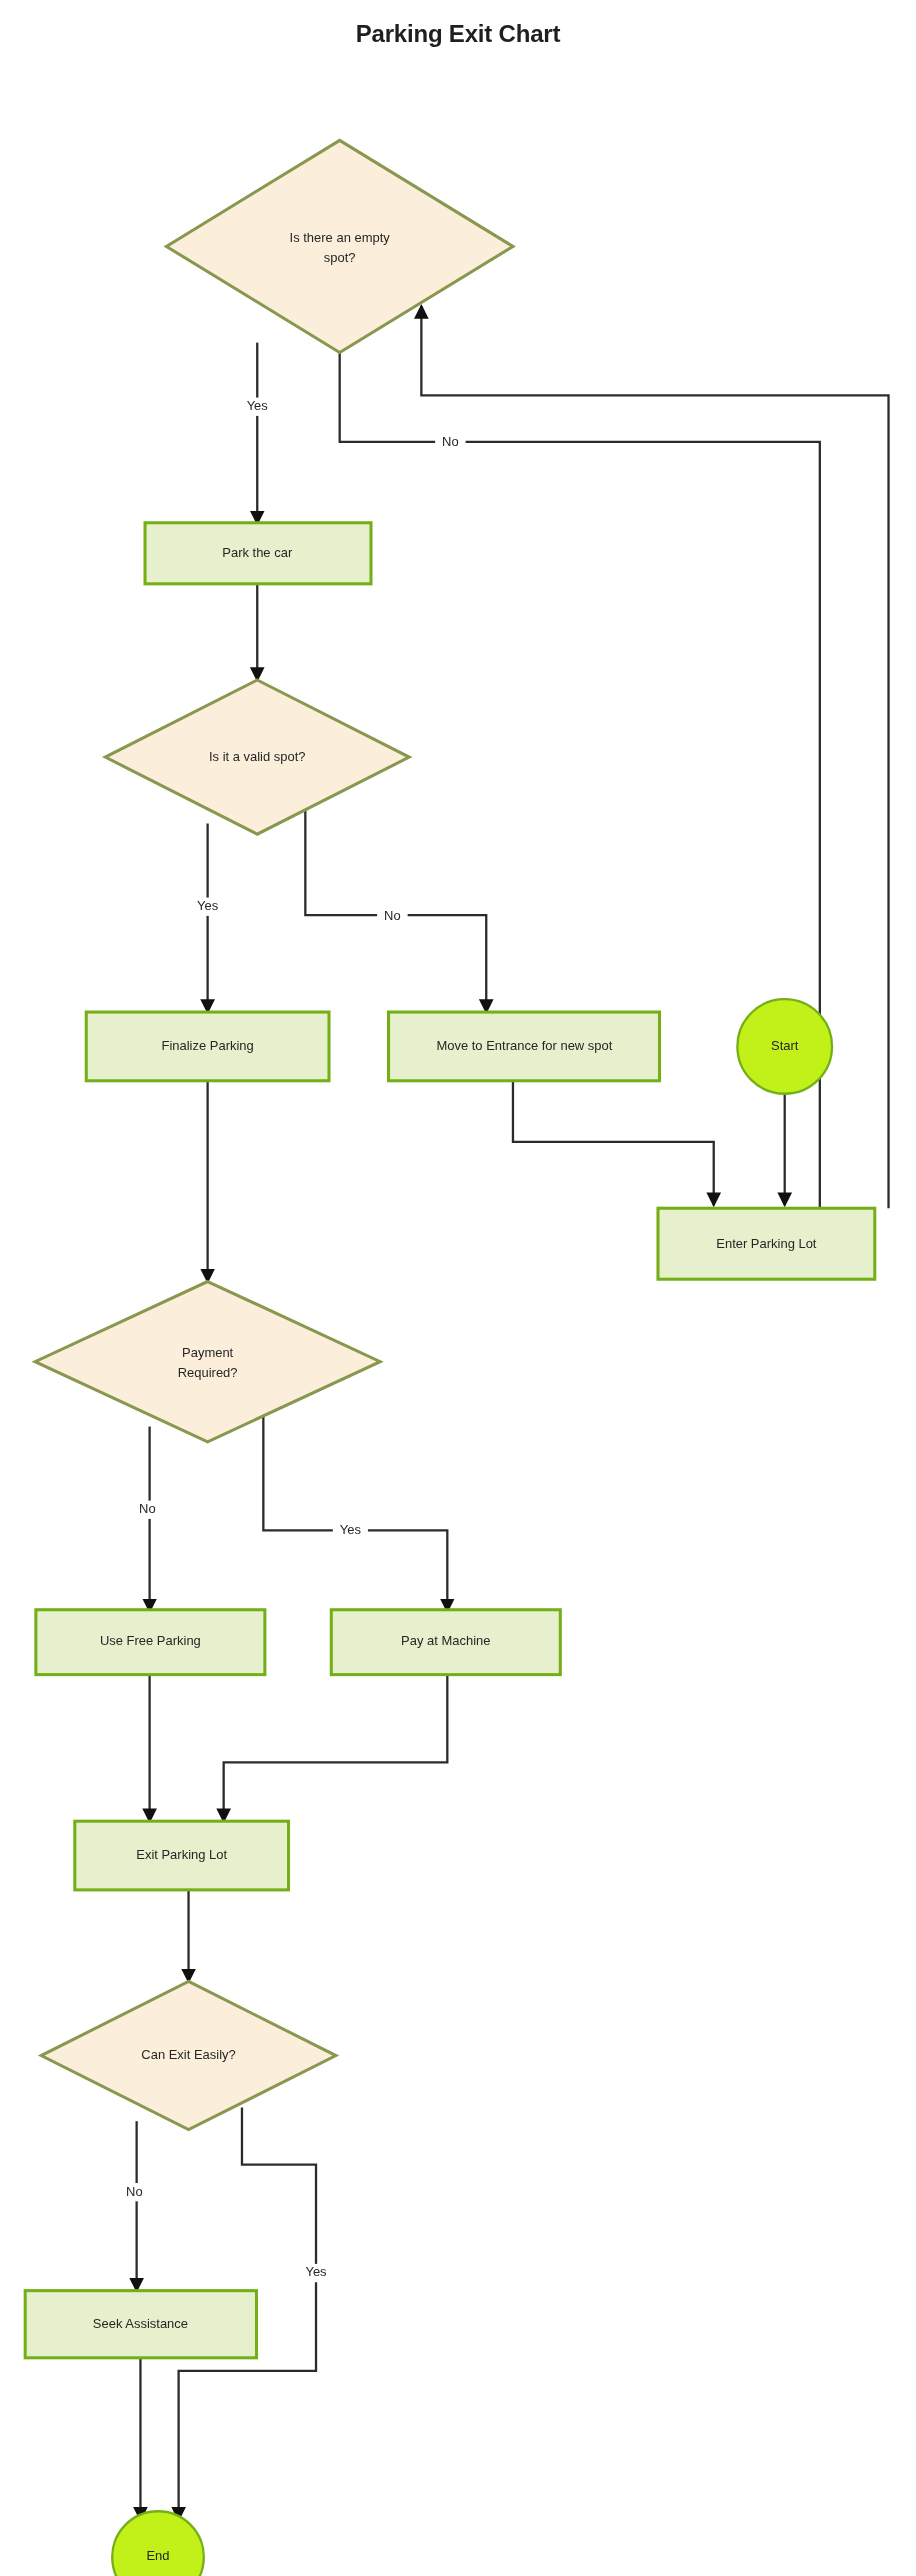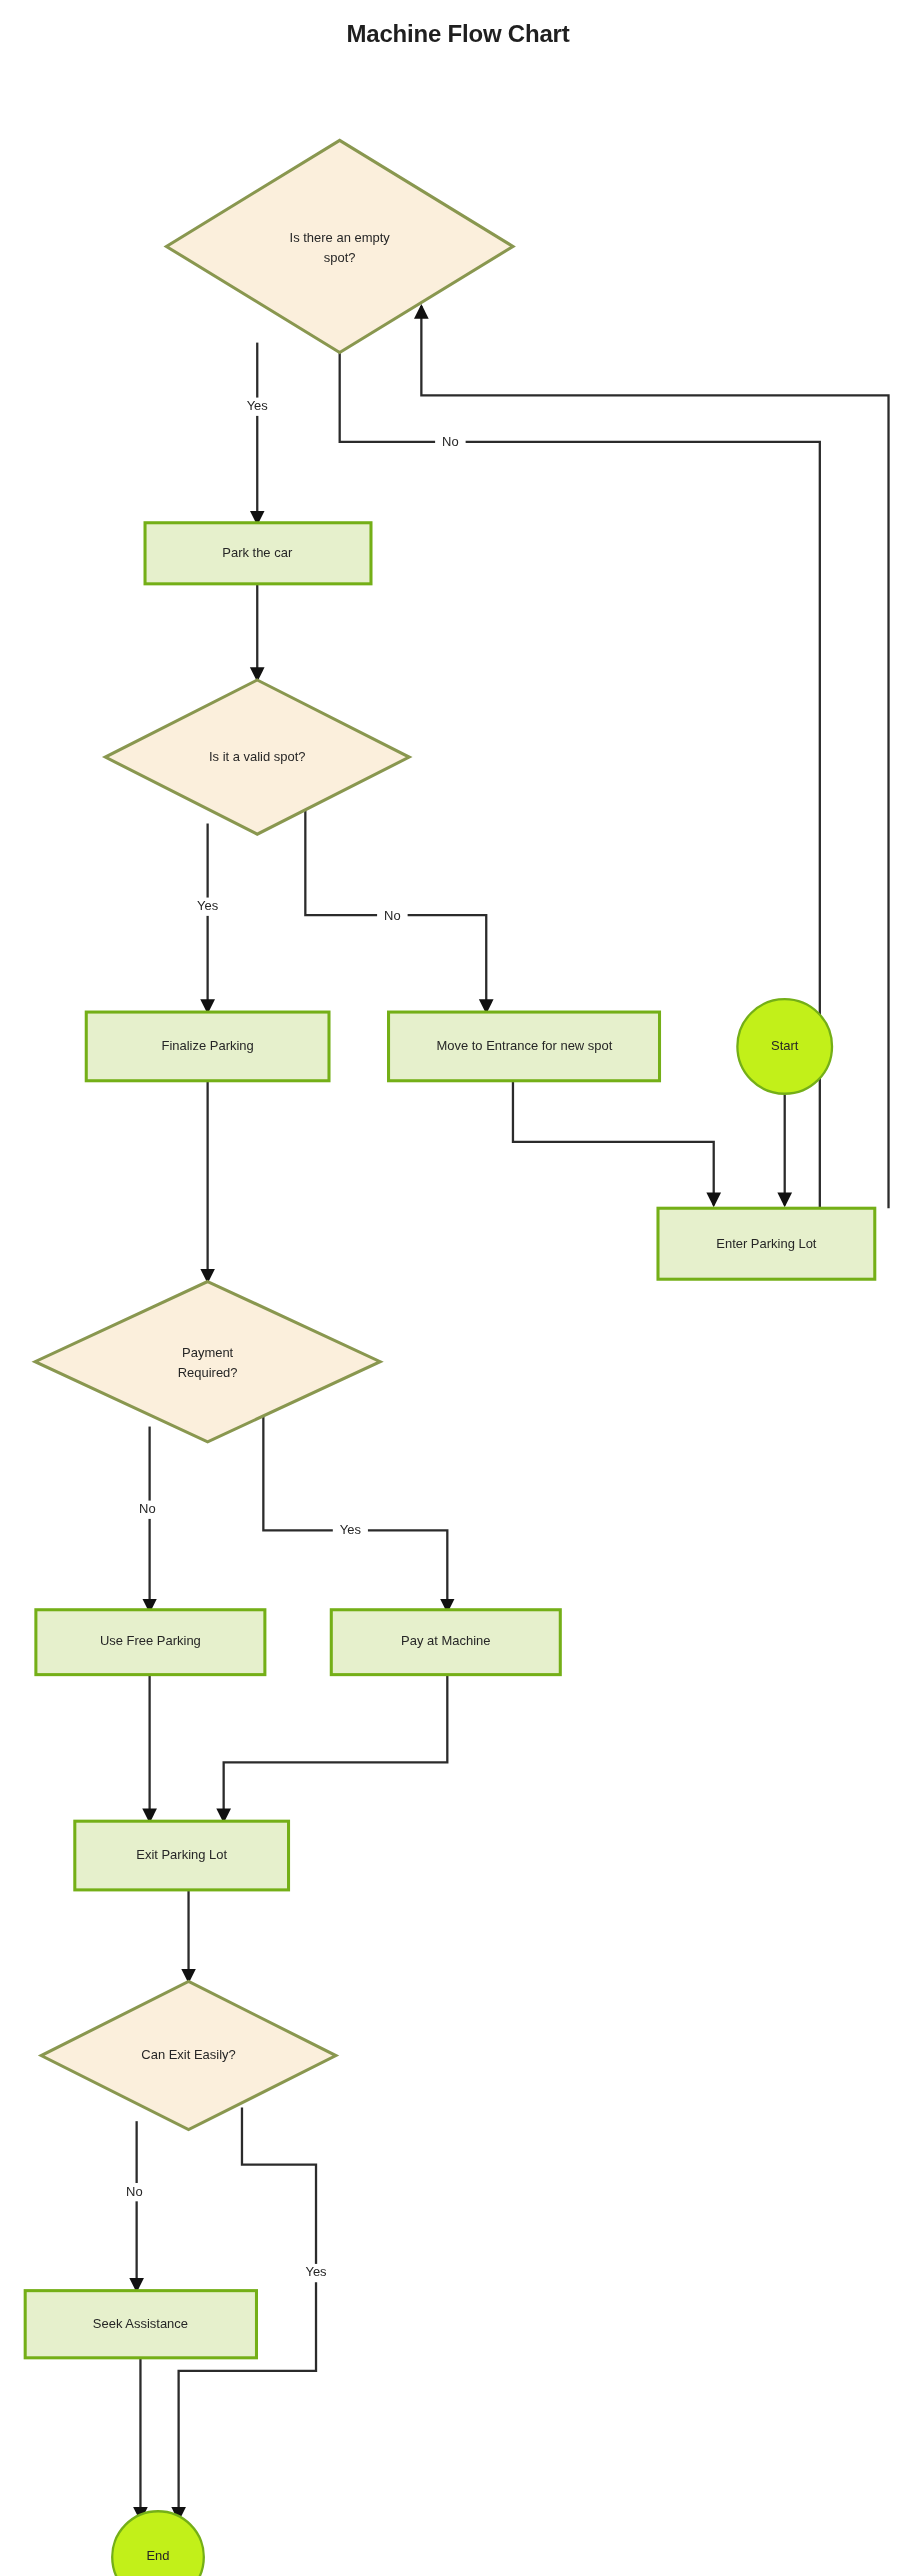--- a/index.html
+++ b/index.html
@@ -67,21 +67,21 @@
     stroke: #2b2b2b;
     stroke-width: 3;
     fill: none;
     stroke-linejoin: miter;
     stroke-linecap: butt;
   }
 </style>
 </head>
 <body>
 
-<div id="chart-title">Machine Flow Chart</div>
+<div id="chart-title">Parking Exit Chart</div>
 
 <svg id="flow" viewBox="0 0 1200 3373">
   <defs>
     <marker id="arrow" viewBox="0 0 12 12" refX="9.5" refY="6" markerWidth="7" markerHeight="7" orient="auto-start-reverse" markerUnits="strokeWidth">
       <path d="M 0 0.5 L 11 6 L 0 11.5 z" fill="#111111"></path>
     </marker>
   </defs>
 
   <g>
 

